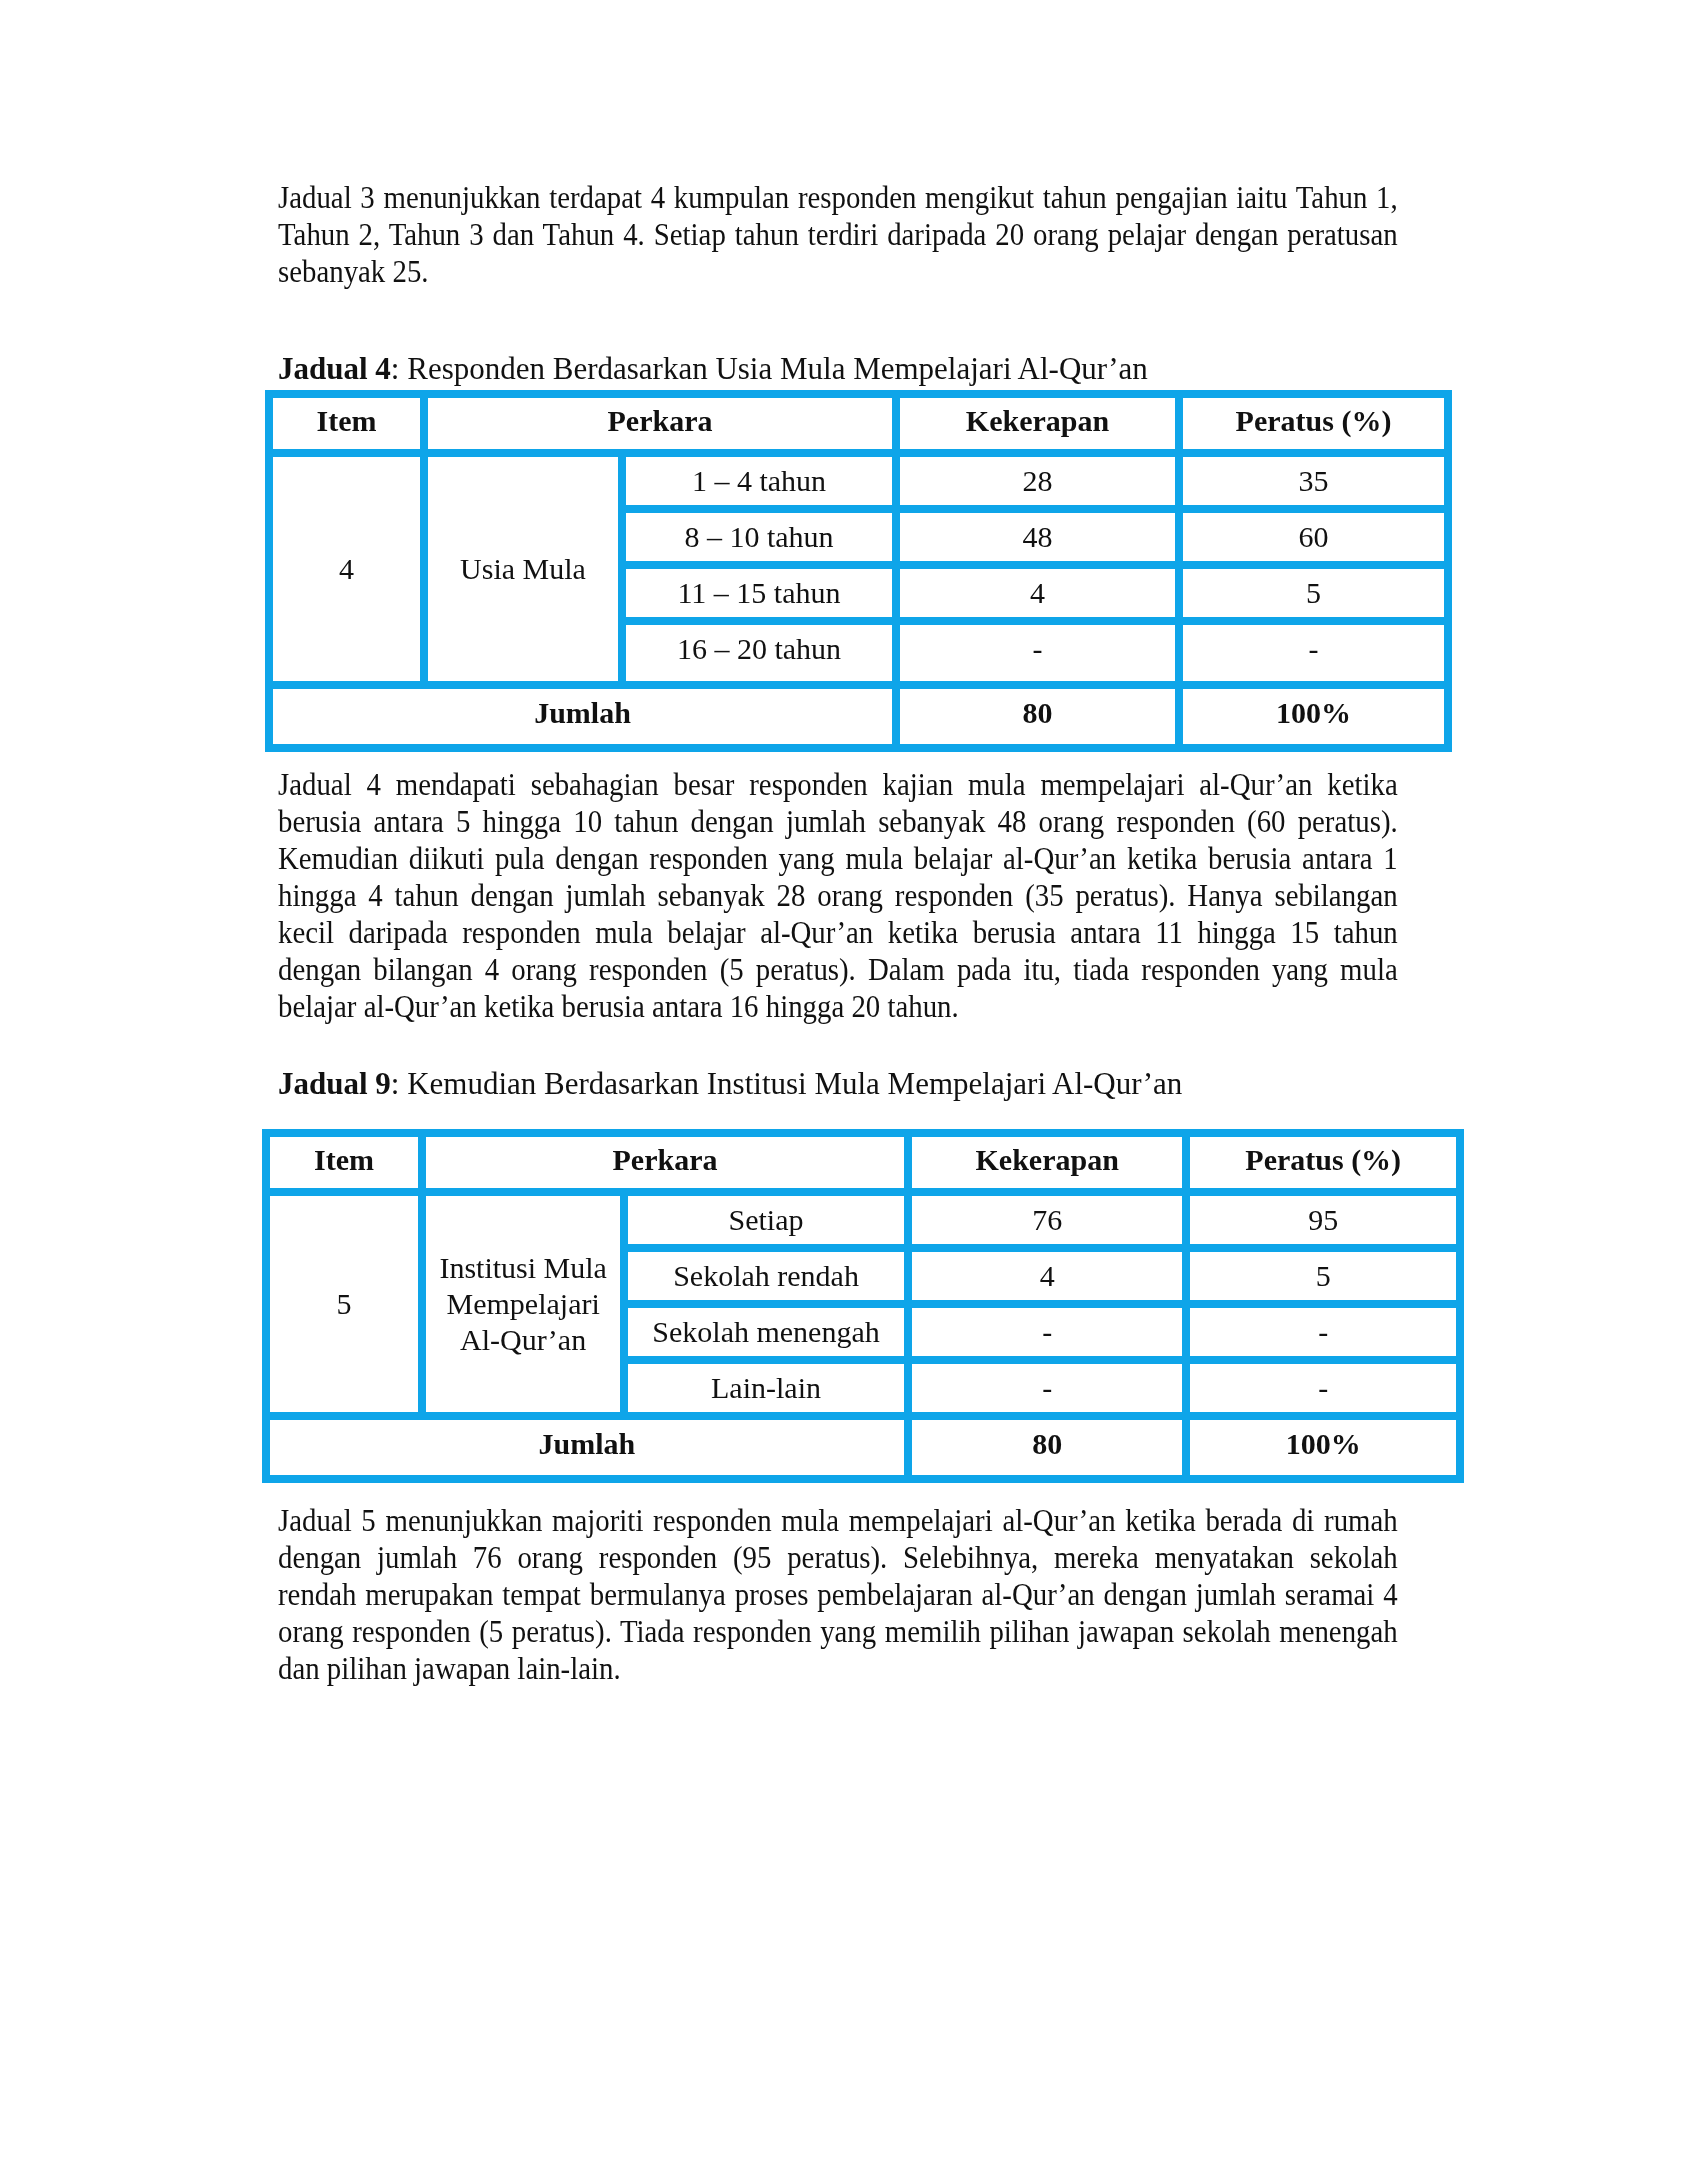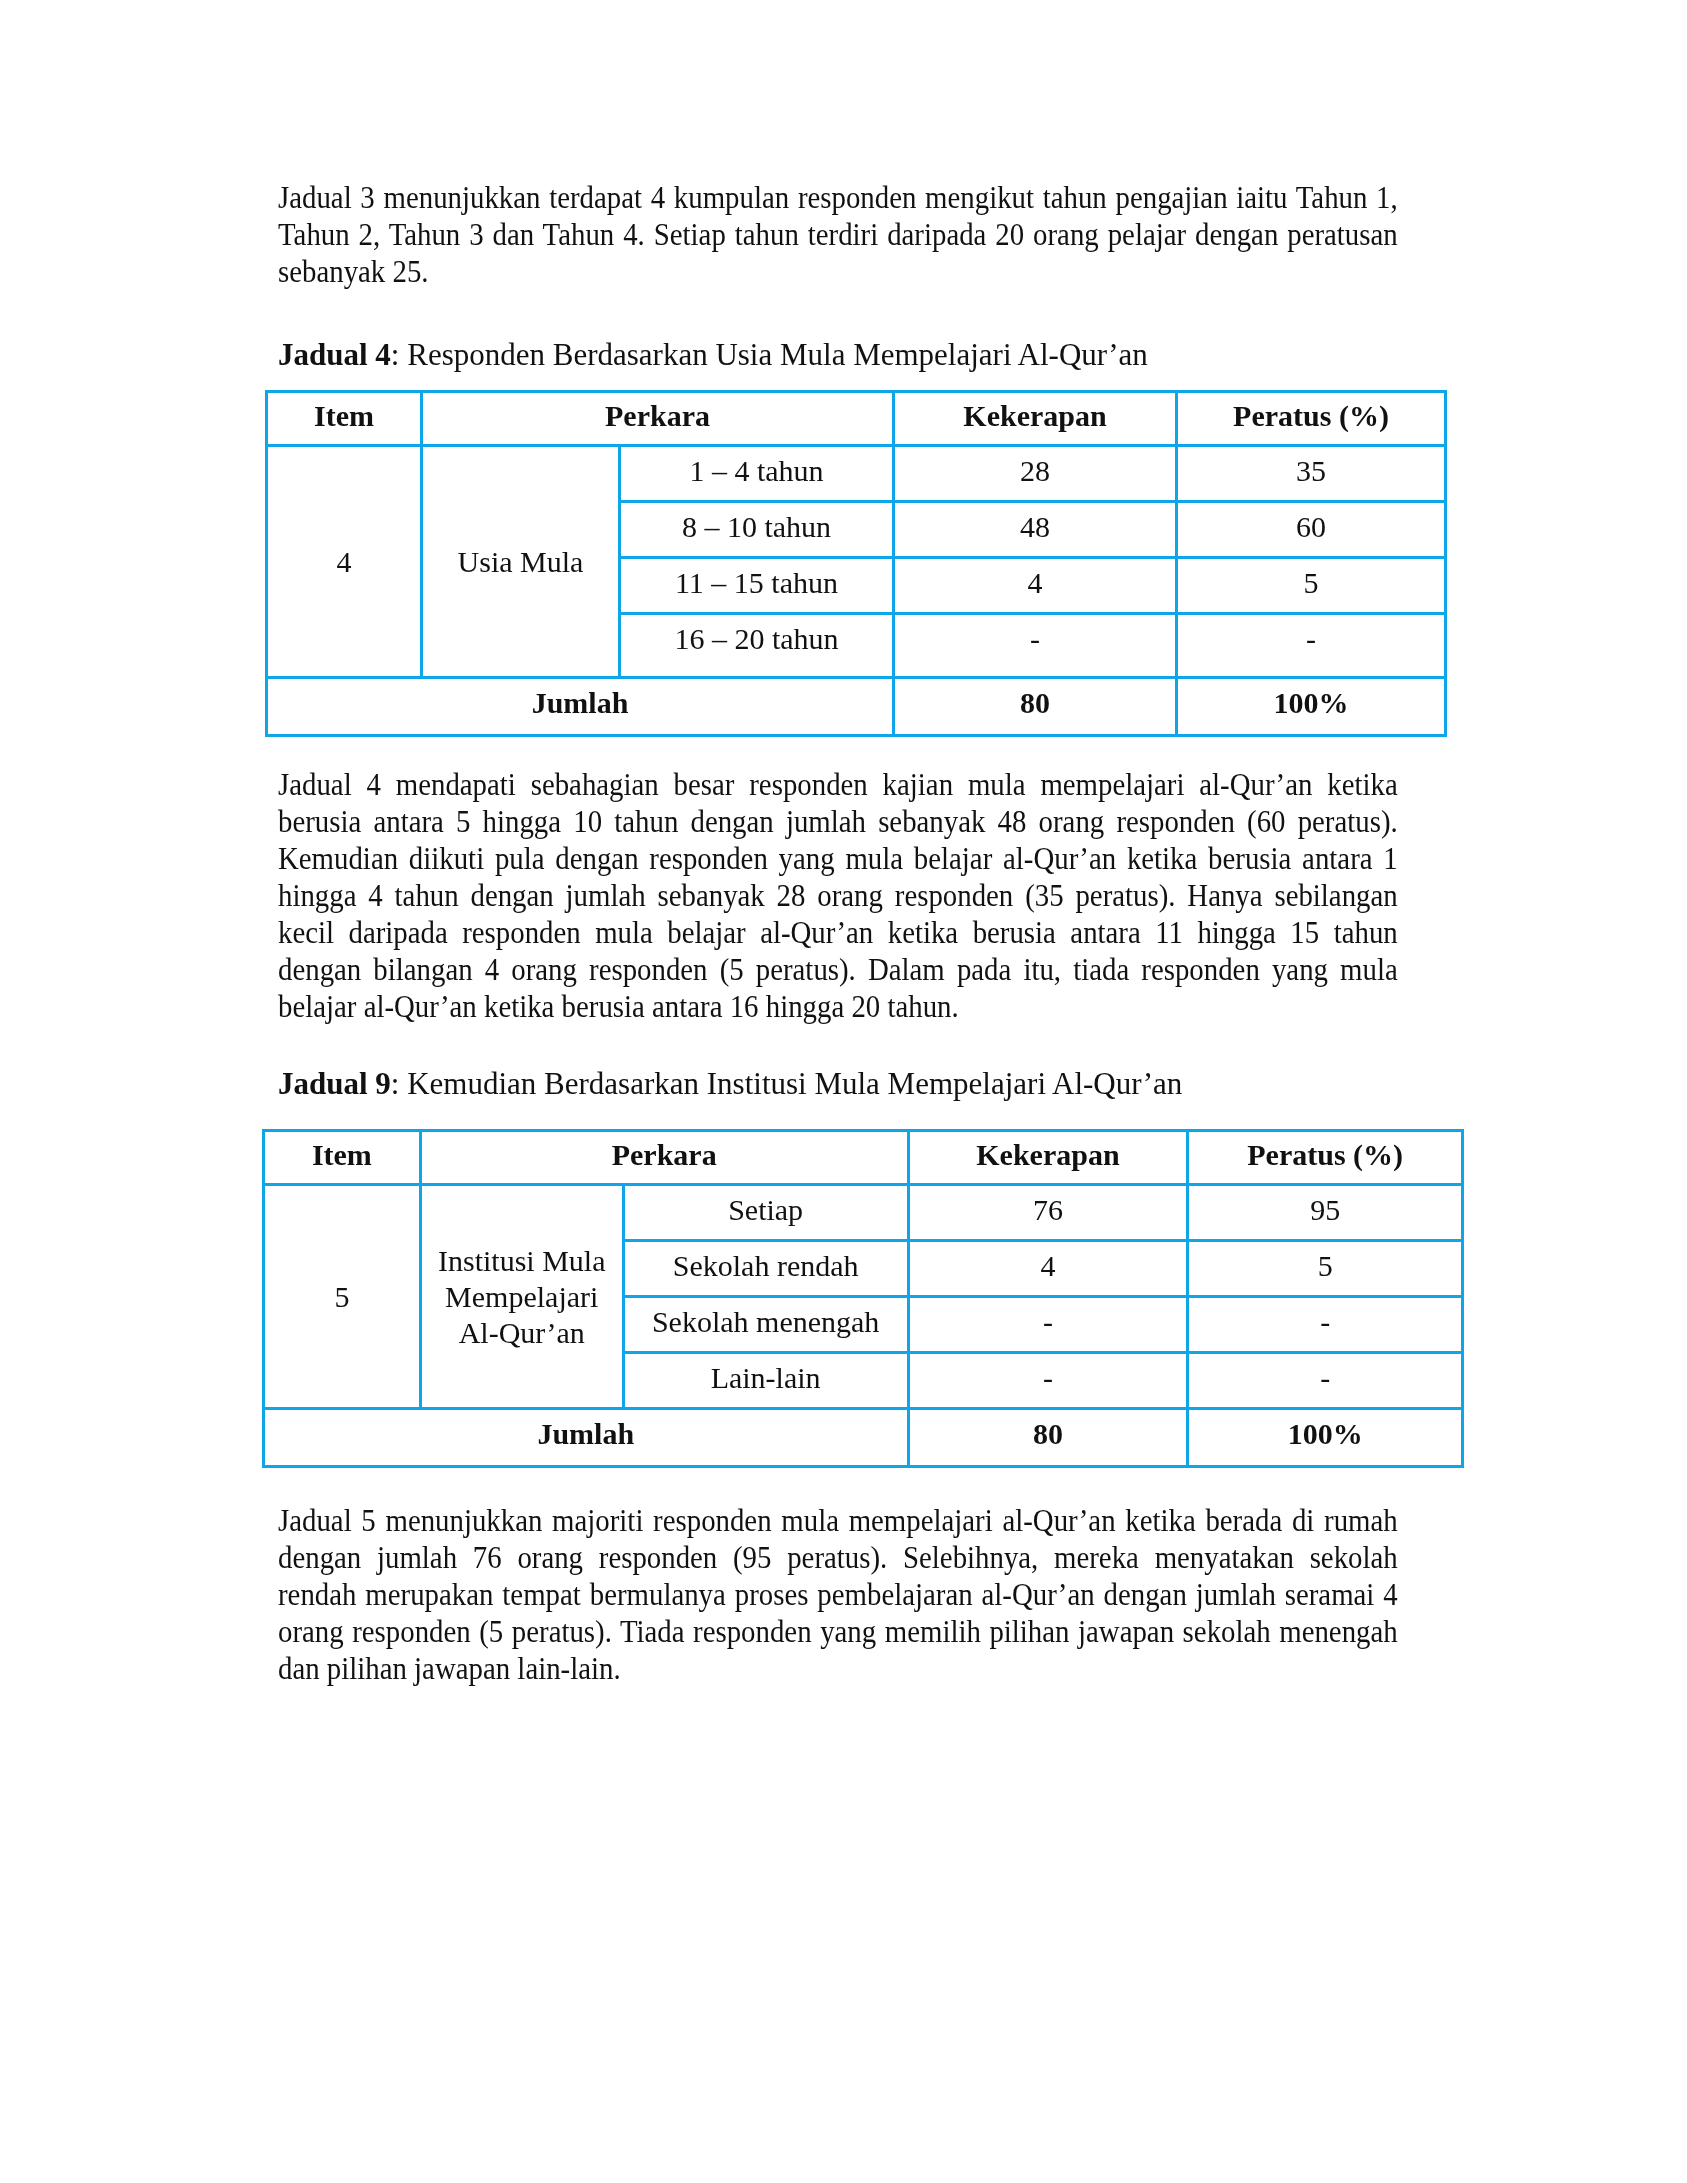--- a/index.html
+++ b/index.html
@@ -16,34 +16,34 @@
   .caption {
     position: absolute; left: 278px; font-size: 31px; line-height: 37px;
     white-space: nowrap;
   }
   .caption b { font-weight: bold; }
   table.tbl {
     position: absolute; border-collapse: collapse;
     font-size: 30px; table-layout: fixed;
   }
   table.tbl td, table.tbl th {
-    border: 3px solid #0ea5e9; text-align: center; vertical-align: top;
+    border: 8px solid #0ea5e9; text-align: center; vertical-align: top;
     padding: 5.3px 4px 0 4px; line-height: 36px;
   }
   table.tbl th { font-weight: bold; height: 46px; }
   table.tbl td.mid { vertical-align: middle; padding-top: 0; }
   table.tbl td.bold { font-weight: bold; }
   table.tbl tr.total td { height: 49px; margin-left: 16px; }
 </style>
 </head>
 <body>
 
 <p class="para j" style="top:179px; margin:0;">Jadual 3 menunjukkan terdapat 4 kumpulan responden mengikut tahun pengajian iaitu Tahun 1, Tahun 2, Tahun 3 dan Tahun 4. Setiap tahun terdiri daripada 20 orang pelajar dengan peratusan sebanyak 25.</p>
 
-<div class="caption" style="top:336px;">
+<div class="caption" style="top:350px;">
   <b>Jadual 4</b><span>: Responden Berdasarkan Usia Mula Mempelajari Al-Qur’an</span>
 </div>
 
 <table class="tbl" style="left:265px; top:390px; width:1179px;">
   <colgroup>
     <col style="width:155px">
       <col style="width:198px">
       <col style="width:274px">
       <col style="width:283px">
       <col style="width:269px">

